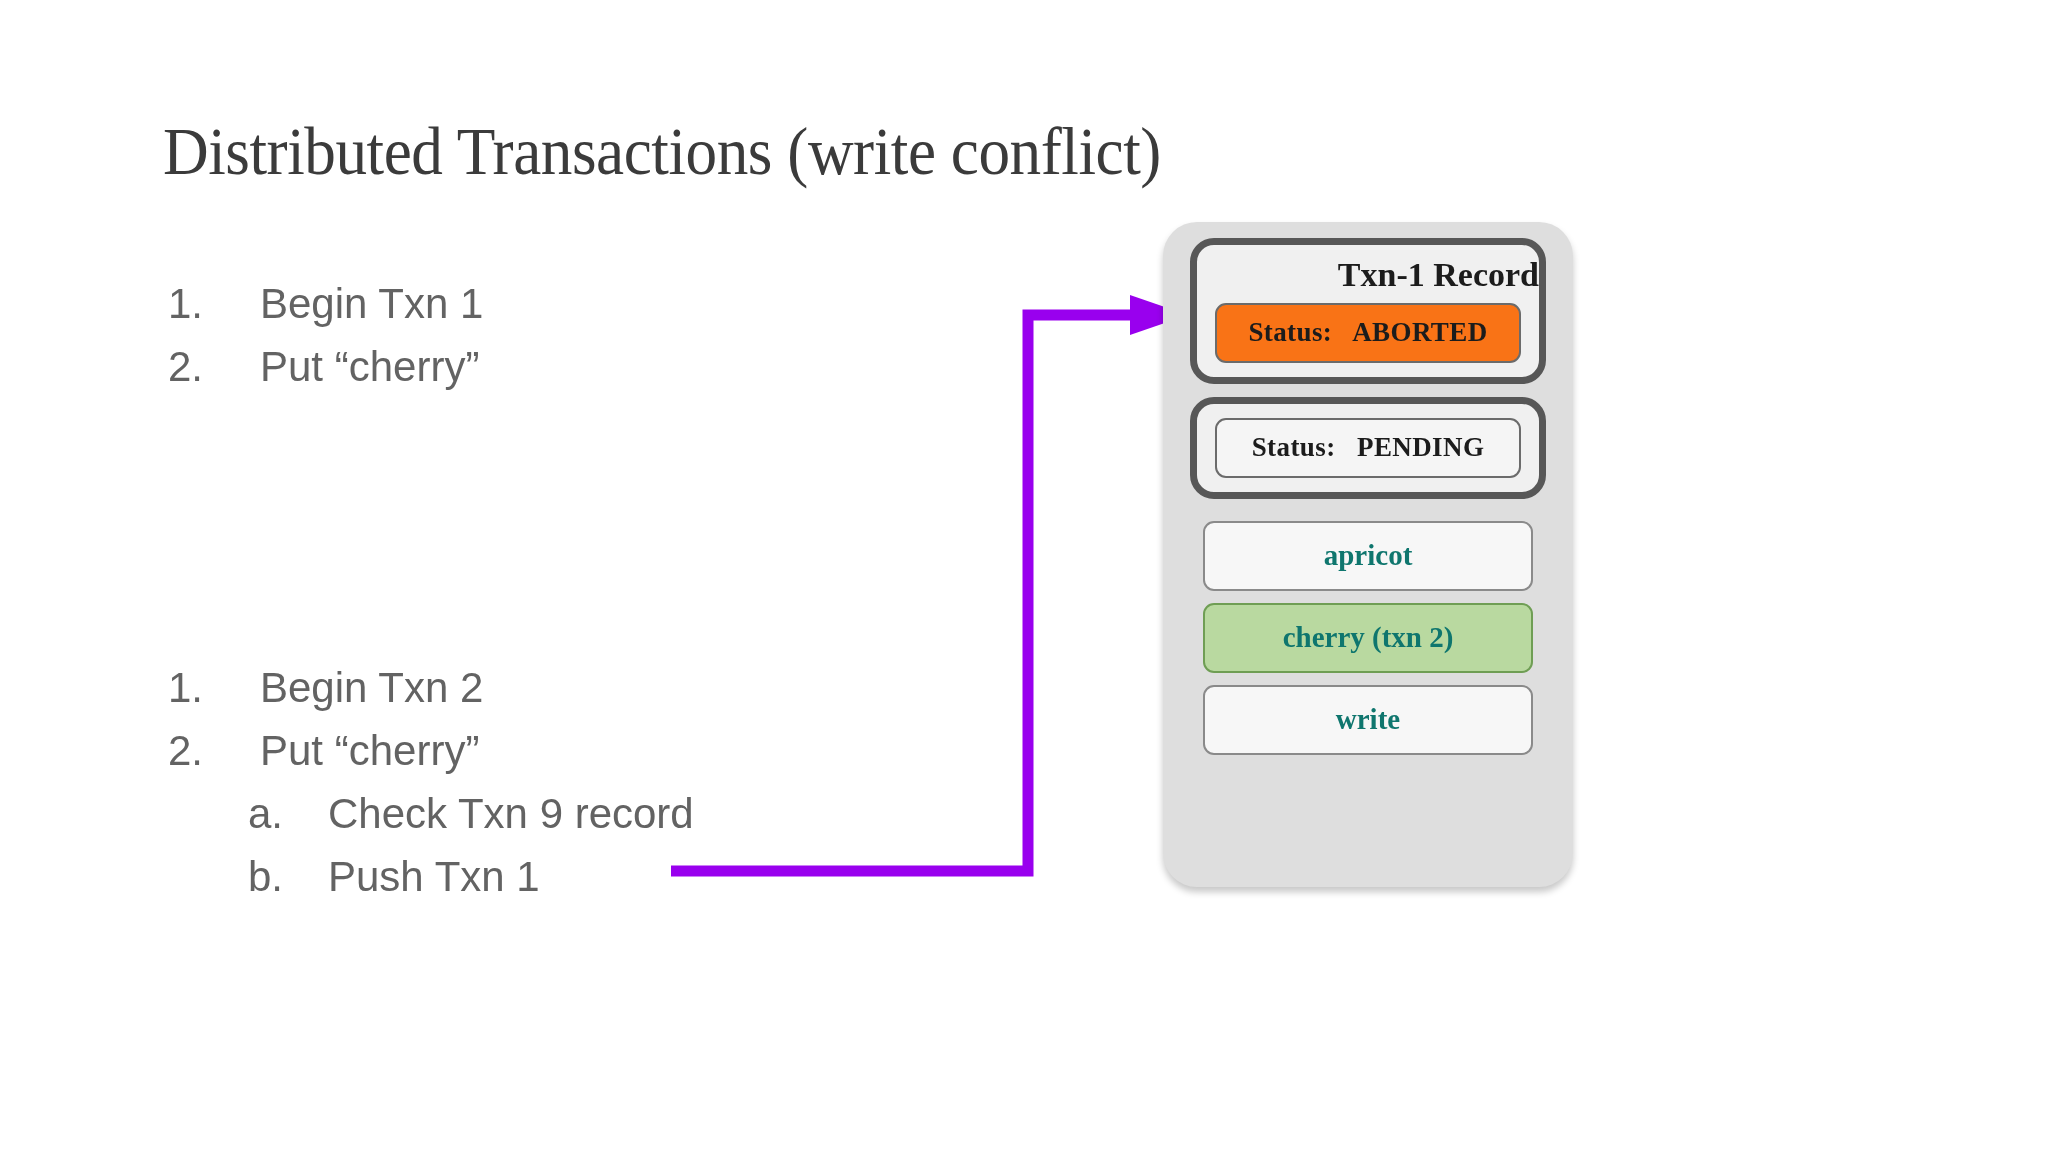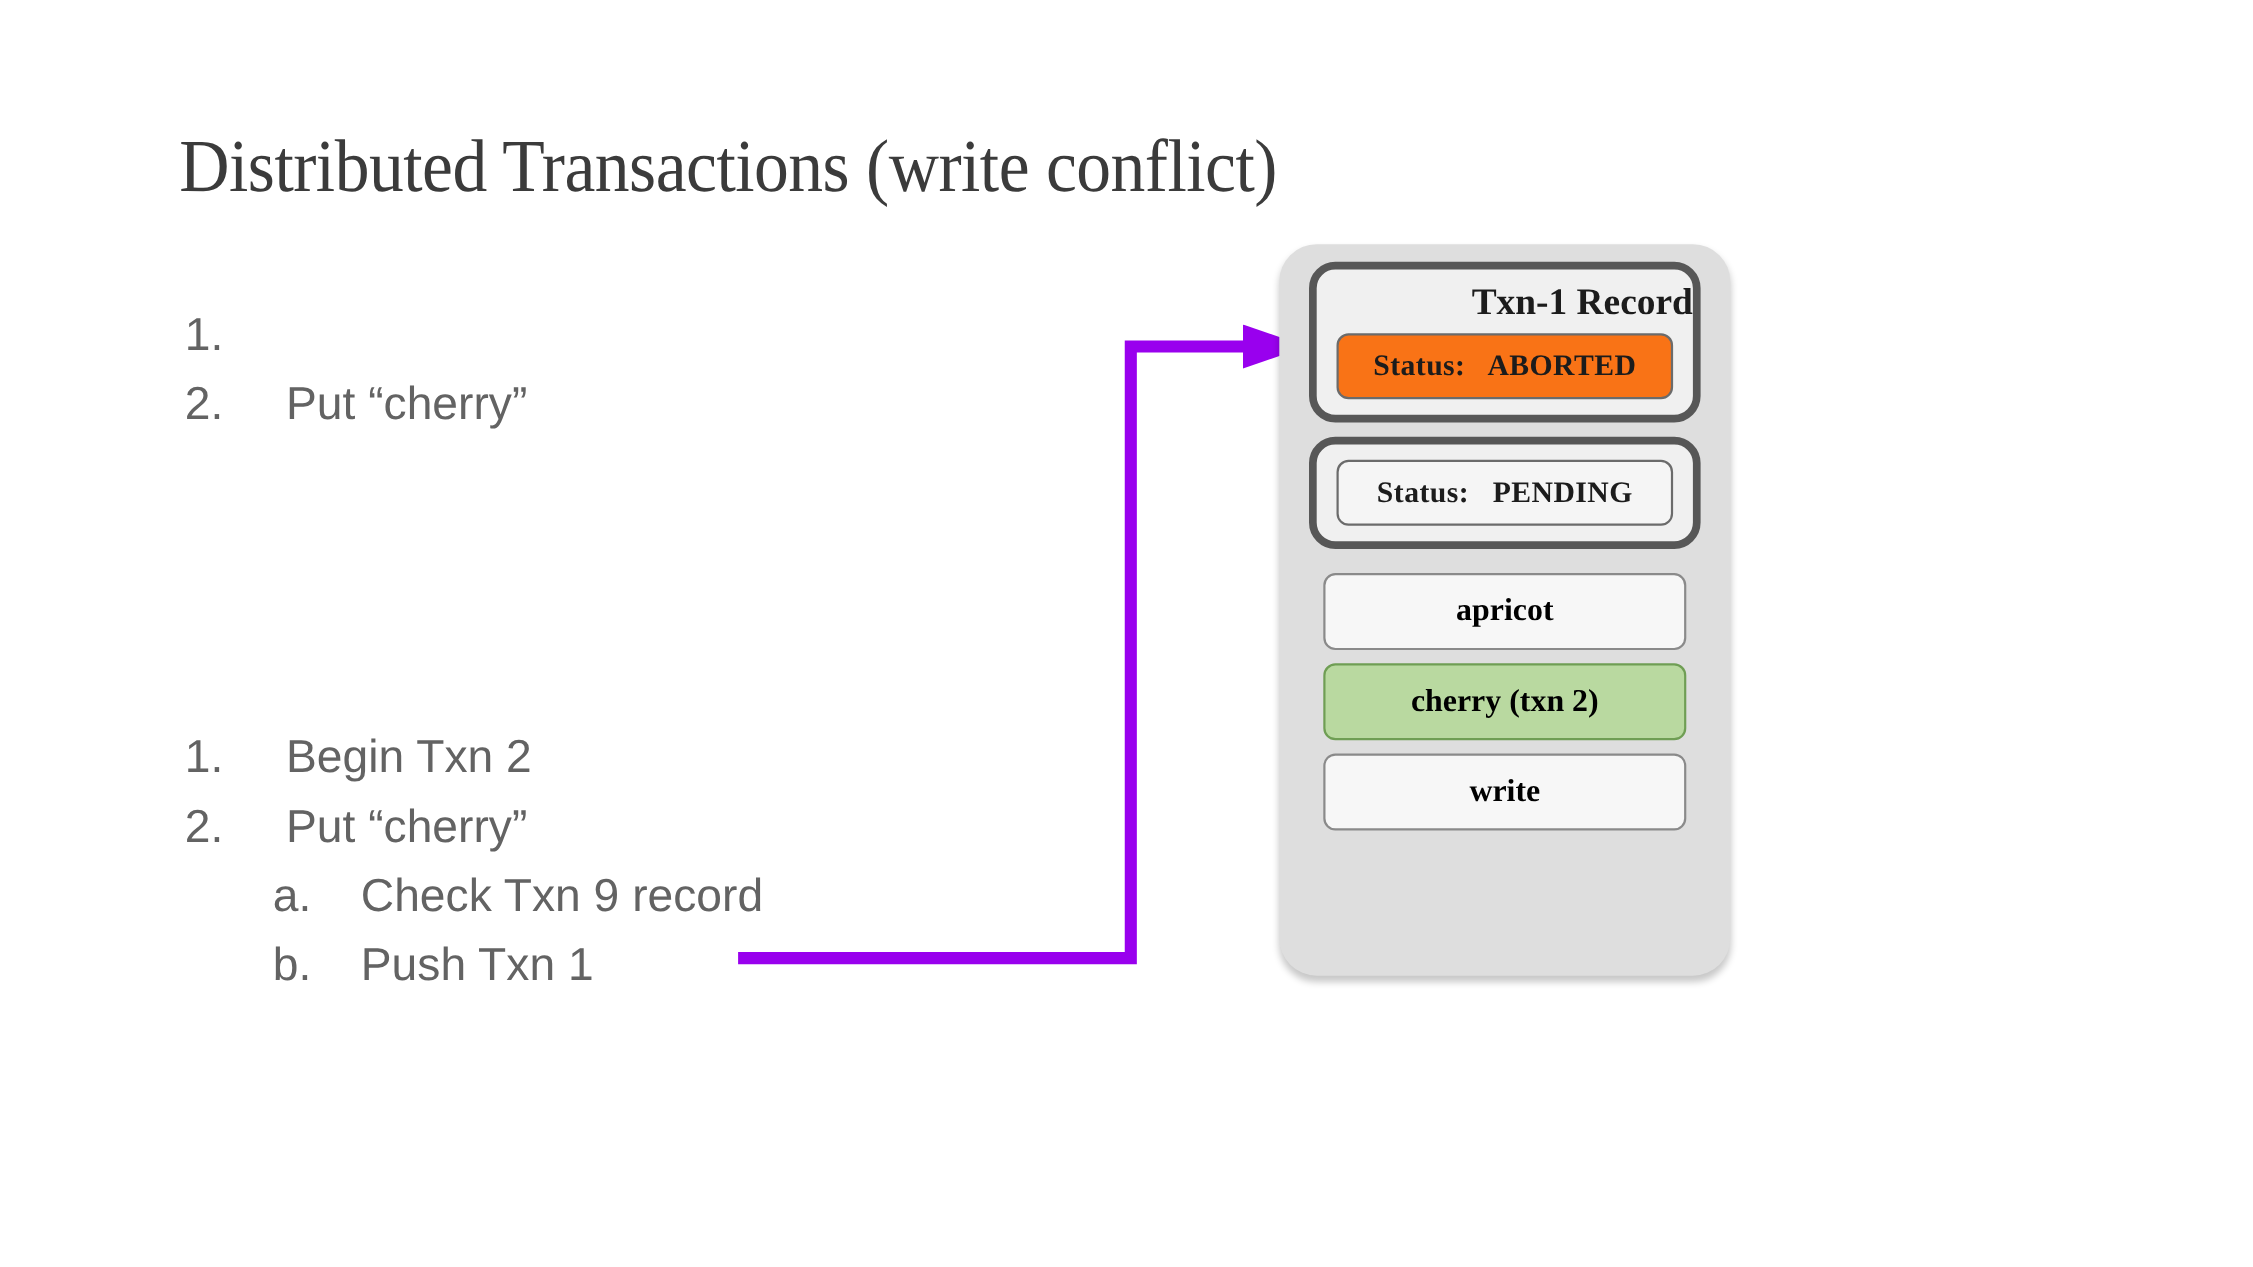--- a/index.html
+++ b/index.html
@@ -113,37 +113,38 @@
 
   .kv-row {
     margin: 0 26px 12px 26px;
     background: #f7f7f7;
     border: 2px solid #8a8a8a;
     border-radius: 11px;
     text-align: center;
     font-family: "Liberation Serif", serif;
     font-weight: bold;
     font-size: 29px;
-    color: #000000;
+    color: #0f766e;
     padding: 16px 0 17px 0;
   }
   .kv-row.highlight {
     background: #b9d9a0;
     border-color: #6f9e54;
   }
   #rows-group { margin-top: 22px; }
 </style>
 </head>
 <body>
 
 <div id="slide-title">Distributed Transactions (write conflict)</div>
 
 <div class="step-list" id="list-txn1">
   <div class="step-row">
     <span class="step-marker">1.</span>
+    <span>Begin Txn 1</span>
   </div>
   <div class="step-row">
     <span class="step-marker">2.</span>
     <span>Put “cherry”</span>
   </div>
 </div>
 
 <div class="step-list" id="list-txn2">
   <div class="step-row">
     <span class="step-marker">1.</span>

